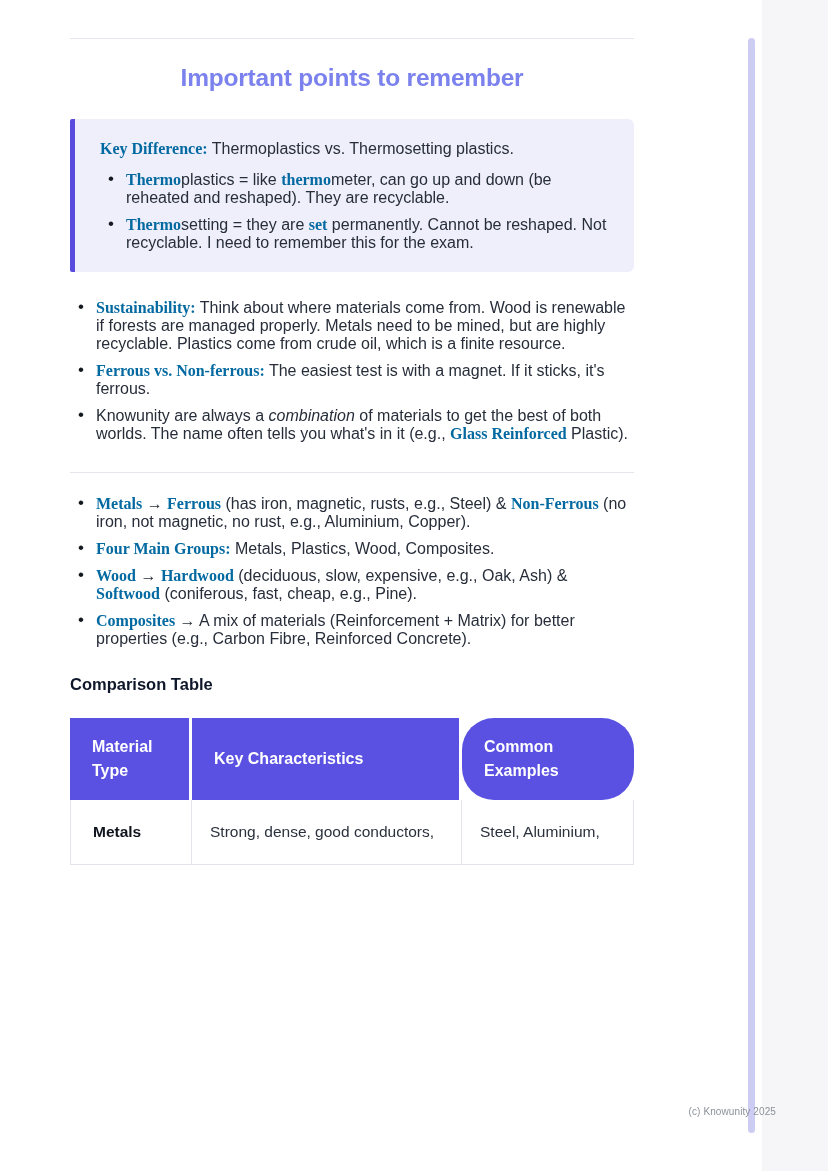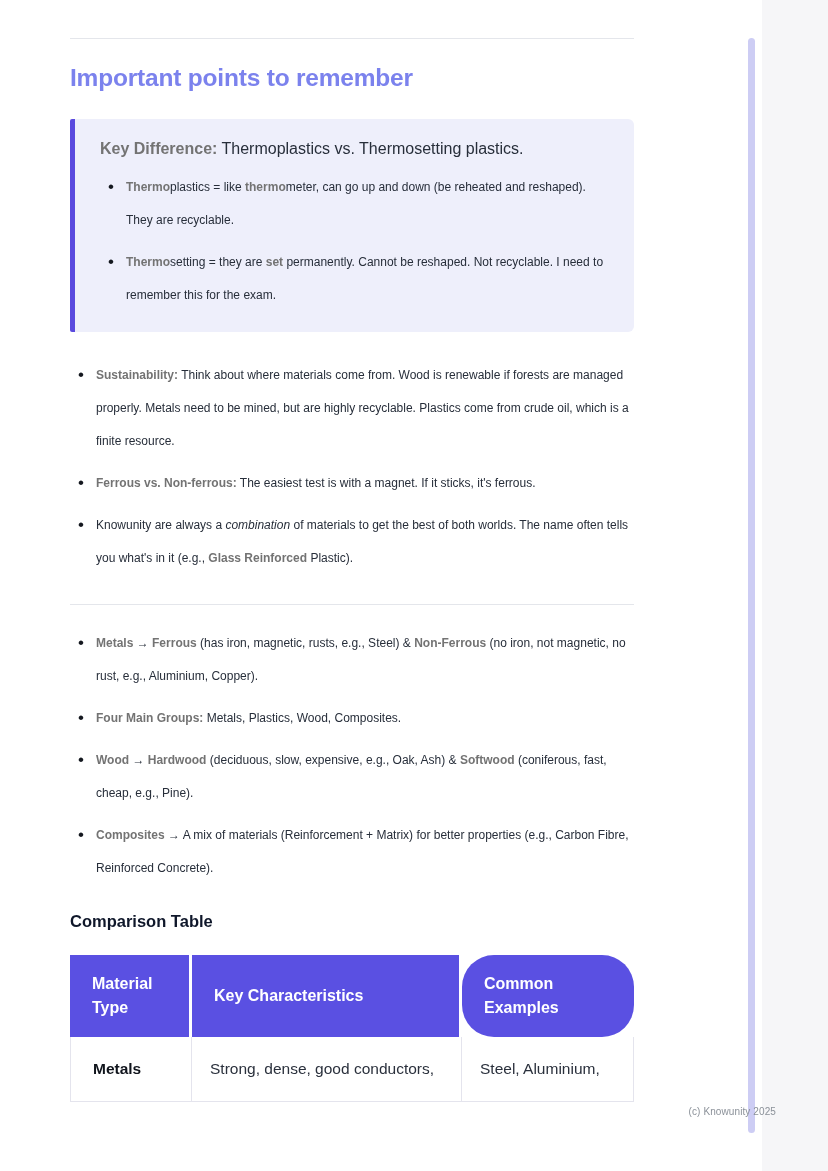--- a/index.html
+++ b/index.html
@@ -29,43 +29,44 @@
     background: #fff; overflow: hidden;
   }
   .content { position: absolute; left: 70px; top: 0; width: 564px; }
   .divider { border: none; border-top: 1px solid var(--divider); margin: 0; width: 564px; }
   .top-divider { margin-top: 38px; }
   .mid-divider { margin-top: 29px; }
   .section-heading {
     margin: 25px 0 0 0;
     font-size: 24.5px; font-weight: 700; letter-spacing: -0.2px;
     color: var(--heading);
+    text-align: center;
   }
   .callout {
     margin-top: 27px;
     background: var(--callout-bg);
     border-left: 5px solid var(--callout-border);
     border-radius: 2px 6px 6px 2px;
     padding: 17px 24px 20px 25px;
   }
   .callout-title { margin: 0 0 10px 0; font-size: 16px; line-height: 25px; }
   ul.bullet-list { list-style: none; margin: 0; padding: 0; }
   ul.bullet-list li {
     position: relative; padding-left: 26px;
-    font-size: 12px; line-height: 33px;
+    font-size: 16px; line-height: 18px;
   }
   ul.bullet-list li::before {
     content: "\2022";
     position: absolute; left: 8px; top: -1px;
     font-size: 17px; color: #14181f;
   }
   ul.bullet-list li + li { margin-top: 9px; }
   .notes-list { margin-top: 27px !important; }
   .summary-list { margin-top: 22px !important; }
-  .b { font-weight: 700; color: #737373; }
+  .b { font-weight: 700; color: #0369a1; font-family: Liberation Serif, serif; }
   .i { font-style: italic; }
   .table-label { margin: 27px 0 0 0; font-size: 16.5px; font-weight: 700; color: #0f172a; }
   table.comparison-table {
     margin-top: 24px;
     width: 564px;
     border-collapse: separate; border-spacing: 0;
     table-layout: fixed;
   }
   .comparison-table col.c1 { width: 122px; }
   .comparison-table col.c2 { width: 270px; }

